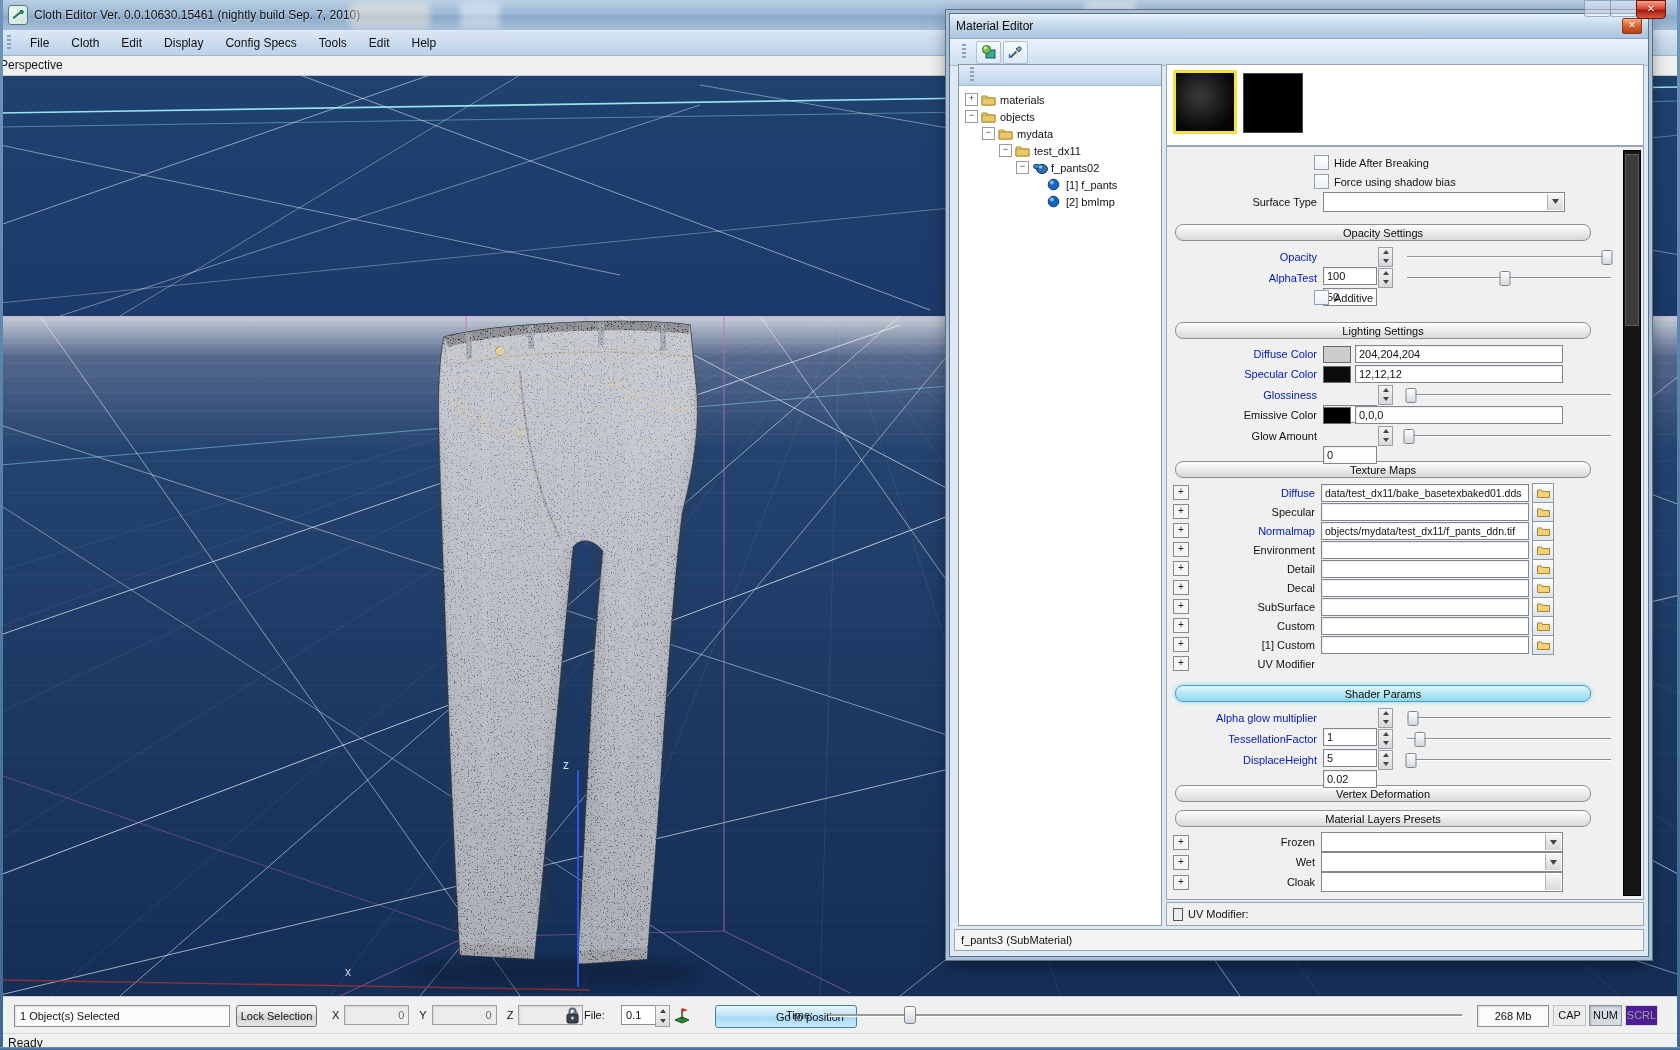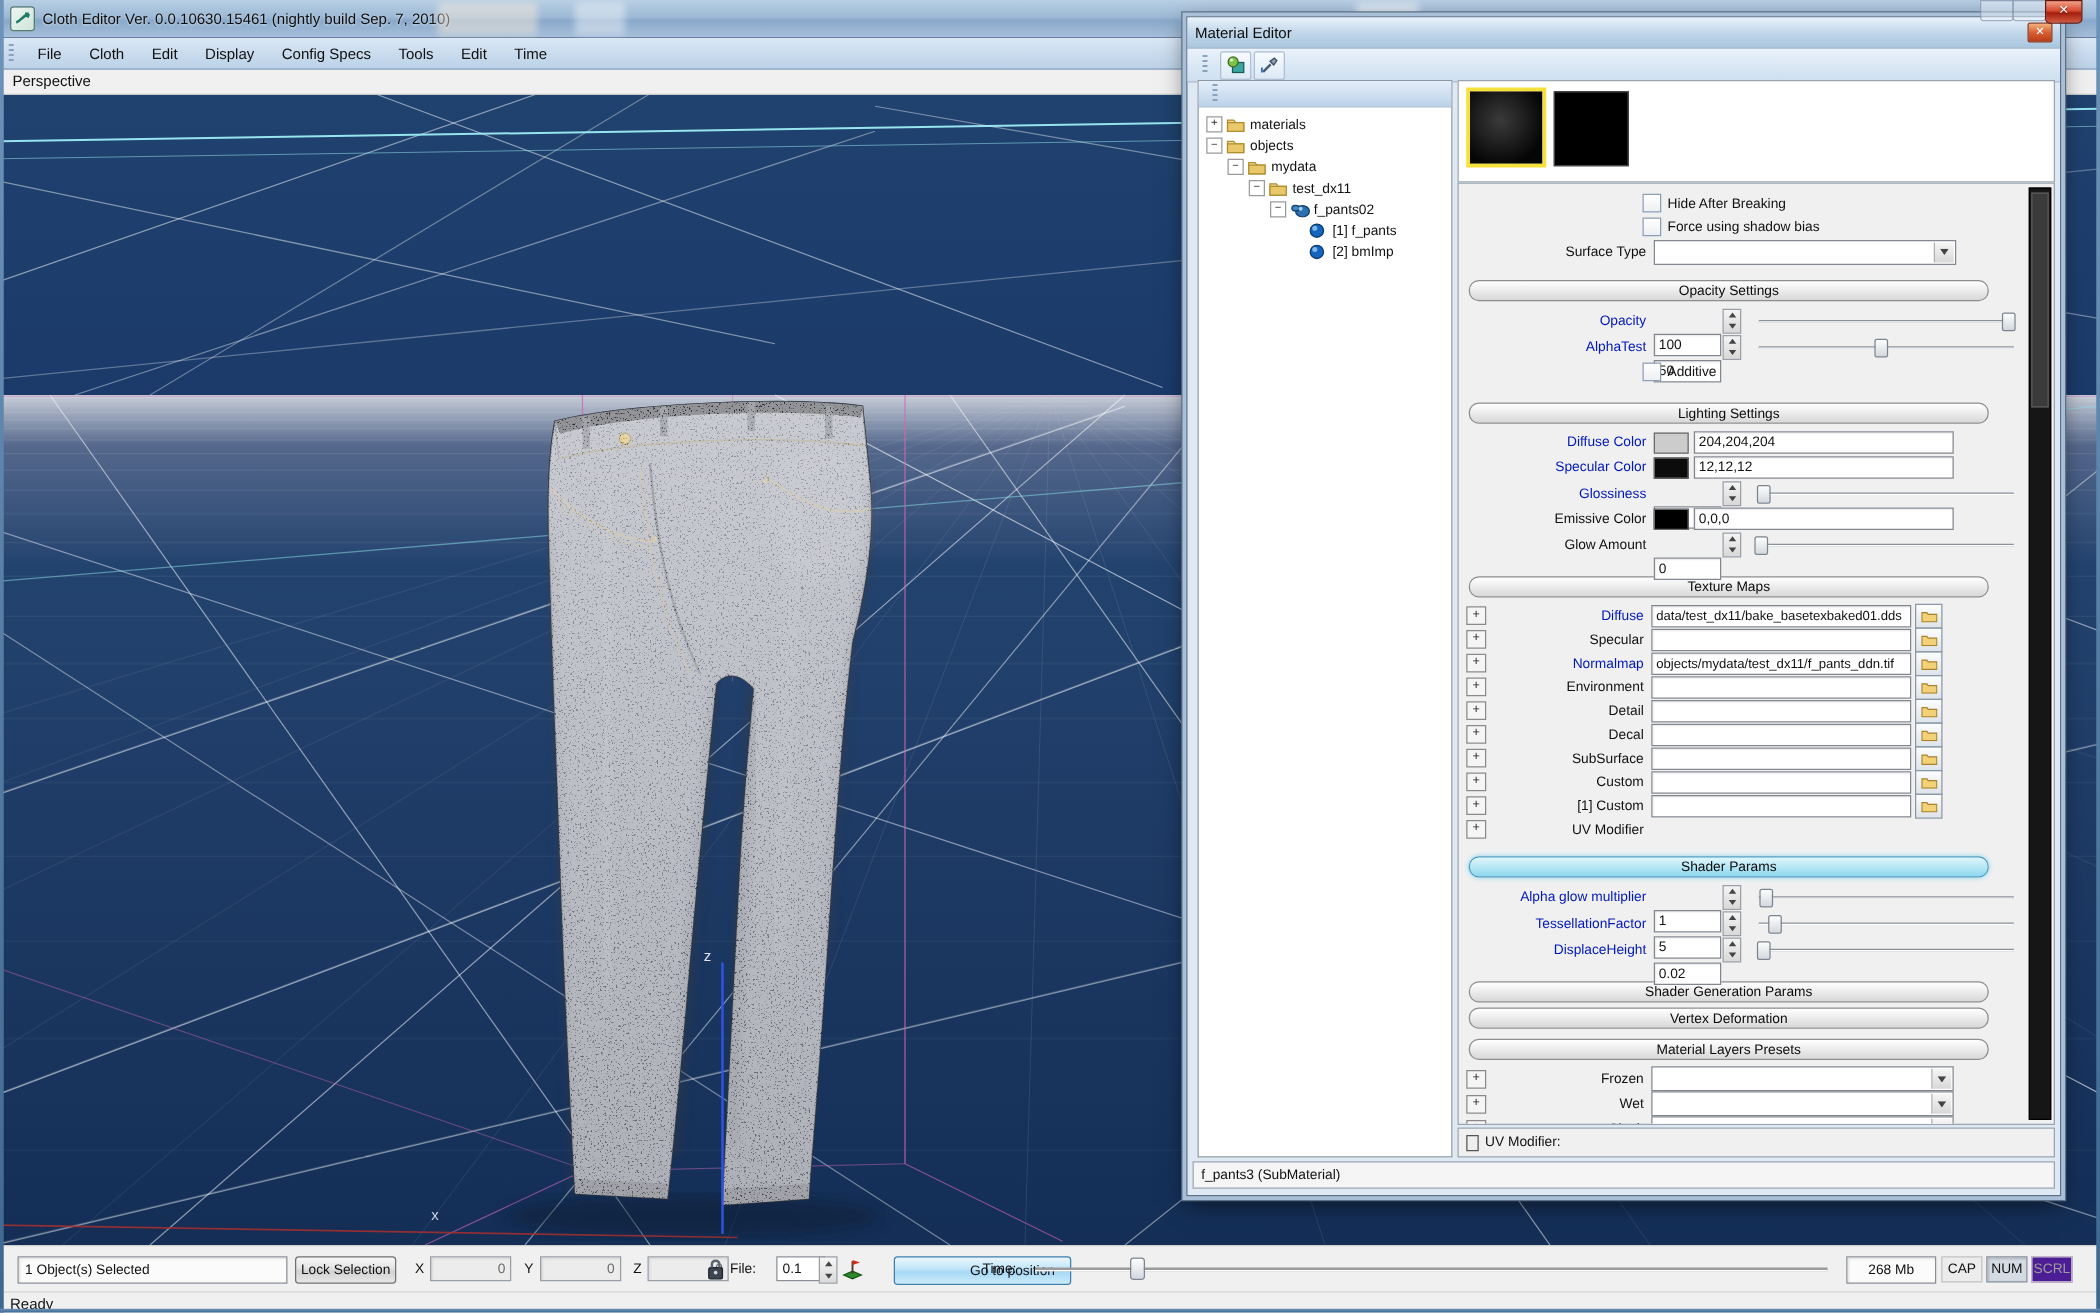--- a/index.html
+++ b/index.html
@@ -22,21 +22,21 @@
   .ghost-btn{position:absolute;top:0;height:15px;width:25px;z-index:66;border-radius:0 0 3px 3px;
     background:rgba(235,242,250,.45);border:1px solid rgba(90,110,140,.5);}
   .menubar{position:absolute;left:0;top:30px;width:1680px;height:25px;
     background:linear-gradient(#dcE8f6 0%,#cadcee 50%,#bcd2e8 100%);
     border-bottom:1px solid #9fb6cd;display:flex;align-items:center;z-index:5;}
   .grip{width:4px;height:16px;margin:0 8px 0 7px;
     background:repeating-linear-gradient(#8aa3bd 0 2px,transparent 2px 4px);}
   .menu-item{padding:0 11px;height:25px;display:flex;align-items:center;font-size:12px;color:#101010;}
   .viewlabel-bar{position:absolute;left:0;top:55px;width:1680px;height:20px;background:#f0f0f0;
     border-bottom:1px solid #c9c9c9;display:flex;align-items:center;z-index:4;}
-  .viewlabel-bar span{margin-left:10px;font-size:12px;text-align:right;}
+  .viewlabel-bar span{font-size:12px;text-align:right;}
   
   #viewport{position:absolute;left:0;top:75px;width:1680px;height:921px;z-index:1;}
   
   .bottom-bar{position:absolute;left:0;top:996px;width:1680px;height:37px;background:#f0f0f0;
     border-top:1px solid #cfcfcf;z-index:10;}
   .bb{position:absolute;top:8px;height:20px;display:flex;align-items:center;}
   .sunken{background:#fbfbfb;border:1px solid #8a8f96;box-shadow:inset 1px 1px 2px rgba(0,0,0,.12);
     padding:0 5px;display:flex;align-items:center;}
   .btn{background:linear-gradient(#f8f8f8,#e2e2e2 45%,#d2d2d2 55%,#e6e6e6);border:1px solid #707070;
     border-radius:3px;display:flex;align-items:center;justify-content:center;font-size:11px;}
@@ -342,21 +342,21 @@
 <div class="menubar">
   <div class="grip"></div>
   <div style="display:flex;">
       <div class="menu-item">File</div>
       <div class="menu-item">Cloth</div>
       <div class="menu-item">Edit</div>
       <div class="menu-item">Display</div>
       <div class="menu-item">Config Specs</div>
       <div class="menu-item">Tools</div>
       <div class="menu-item">Edit</div>
-      <div class="menu-item">Time</div>
+      <div class="menu-item">Help</div>
     </div>
 </div>
 
 <div class="viewlabel-bar">
   <span>Perspective</span>
 </div>
 
 <div class="me">
   <div class="me-title">
     <span class="t">Material Editor</span>
@@ -709,21 +709,20 @@
                   <div class="tri-dn"></div>
                 </div>
                 <div class="slider">
                   <div class="groove"></div>
                   <div class="thumb" style="left: 3%;"></div>
                 </div>
               </div>
             </div>
           <div class="gap15"></div>
           <div id="collapsedSects">
-              <div class="sect" style="margin-bottom: 4px;">Shader Generation Params</div>
               <div class="sect" style="margin-bottom: 4px;">Vertex Deformation</div>
             </div>
           <div class="gap4"></div>
           <div class="sect">Material Layers Presets</div>
           <div class="gap5"></div>
           <div id="layerRows">
               <div class="lrow">
                 <div class="plusbtn">+</div>
                 <span class="tlbl">Frozen</span>
                 <div class="combo">

